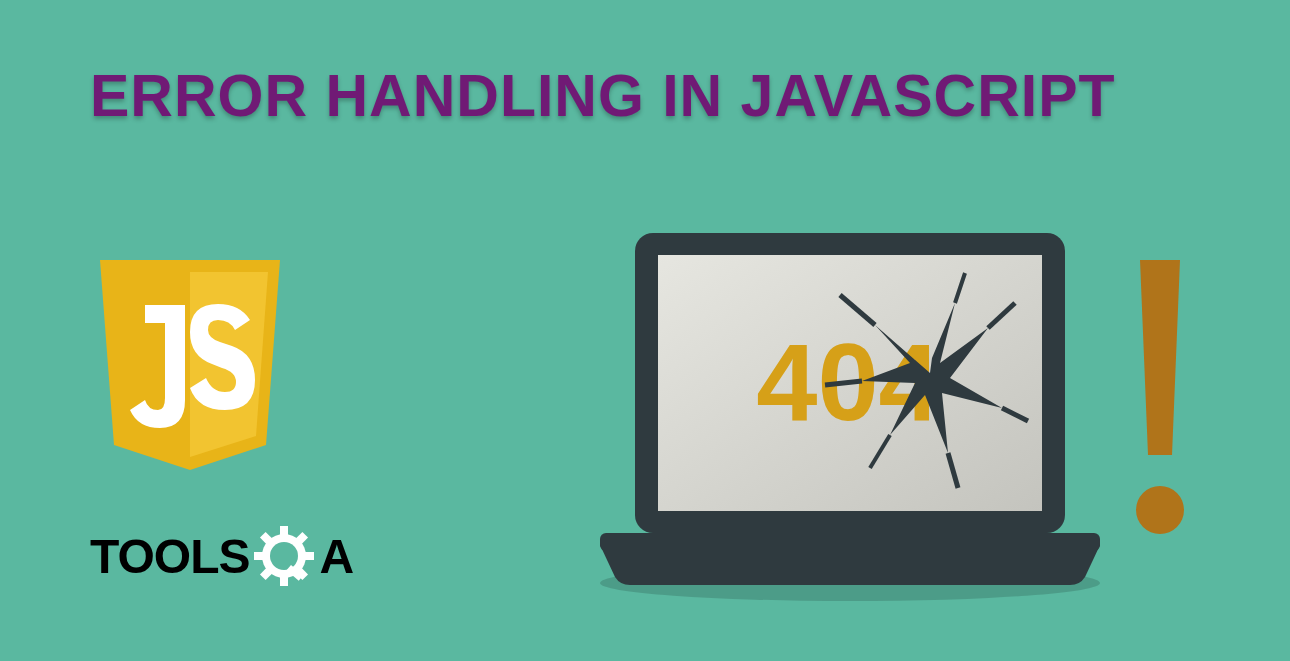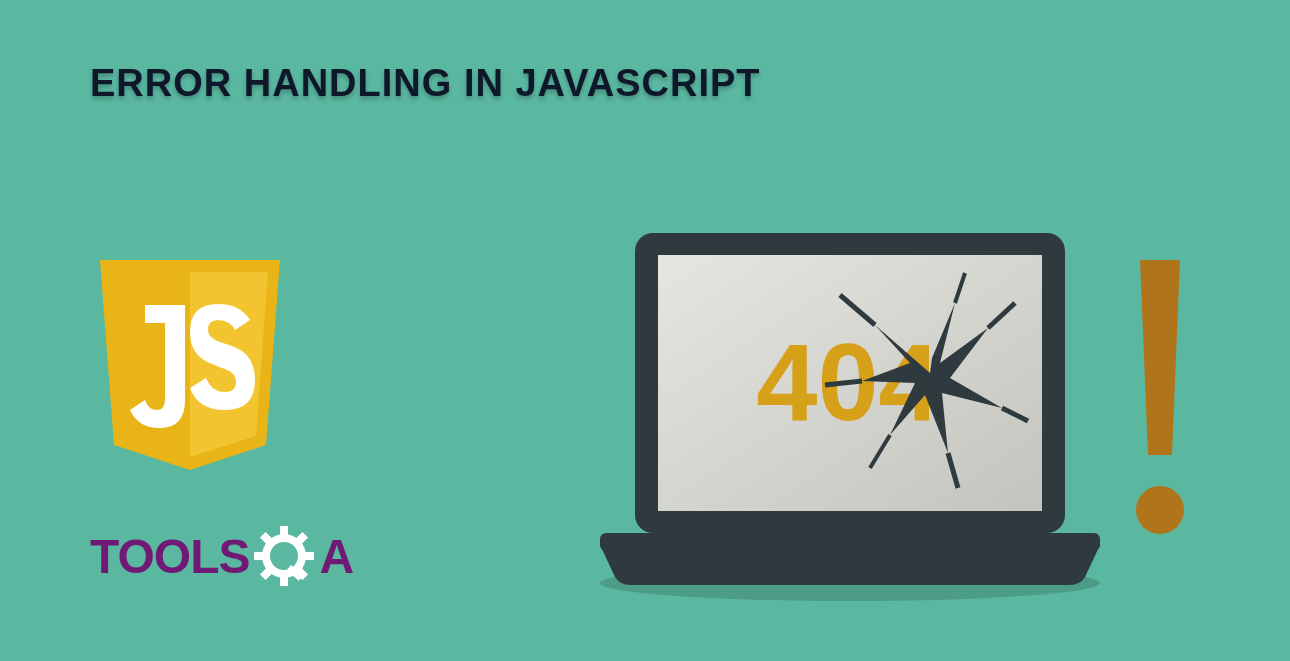--- a/index.html
+++ b/index.html
@@ -8,38 +8,38 @@
     height: 661px;
     background: #5ab8a0;
     position: relative;
     font-family: Arial, Helvetica, sans-serif;
     overflow: hidden;
   }
   .heading {
     position: absolute;
     top: 62px;
     left: 90px;
-    font-size: 38px;
+    font-size: 59px;
     font-weight: 900;
     letter-spacing: 1px;
-    color: #0f172a;
+    color: #701a75;
     text-shadow: 0 3px 4px rgba(0,0,0,0.25);
   }
   .js-logo {
     position: absolute;
     left: 90px;
     top: 260px;
     width: 200px;
     height: 230px;
   }
   .toolsqa {
     position: absolute;
     left: 90px;
     top: 525px;
-    color: #701a75;
+    color: #000000;
     display: flex;
     align-items: center;
     gap: 4px;
   }
   .toolsqa-text {
     font-size: 48px;
     font-weight: 900;
     letter-spacing: -1px;
   }
   .laptop-wrap {

